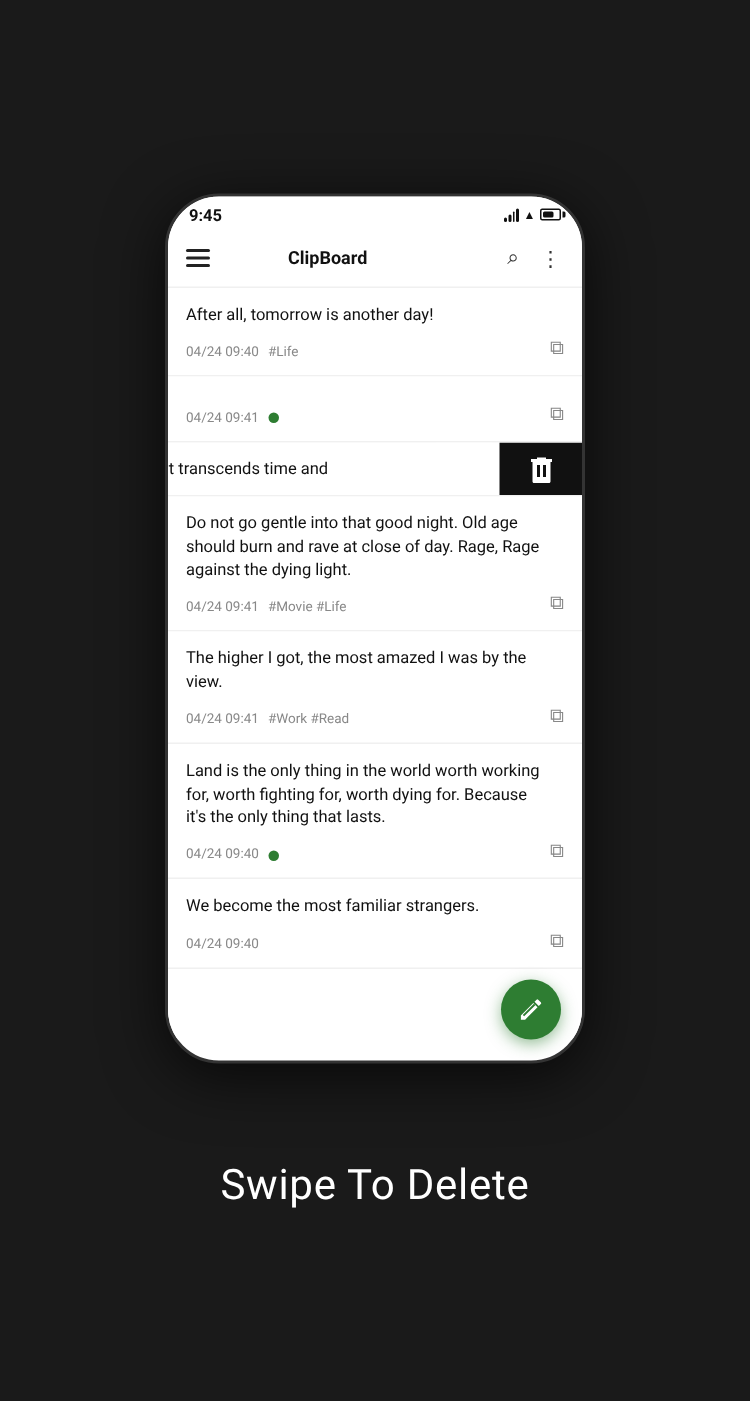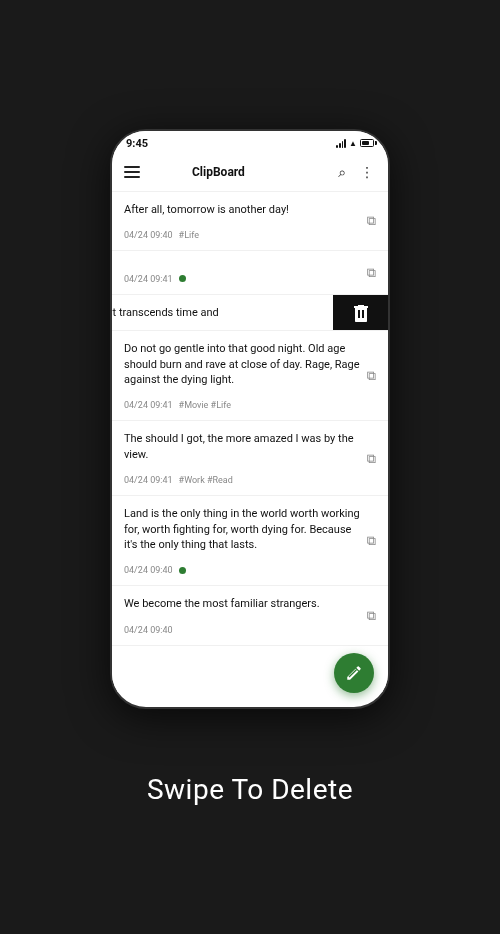--- a/index.html
+++ b/index.html
@@ -152,21 +152,21 @@
 
     
     .clip-list {
       background: #fff;
       overflow-y: auto;
       height: calc(100% - 76px);
     }
 
     .clip-item {
       display: flex;
-      align-items: center;
+      align-items: flex-end;
       justify-content: space-between;
       padding: 10px 12px;
       border-bottom: 1px solid #f0f0f0;
       position: relative;
       background: #fff;
     }
 
     .clip-content {
       flex: 1;
       padding-right: 6px;
@@ -373,21 +373,21 @@
           <div class="clip-meta">
             <span class="clip-date">04/24 09:41</span>
             <span class="clip-tag">#Movie #Life</span>
           </div>
         </div>
         <span class="copy-icon">⧉</span>
       </div>
 
       <div class="clip-item">
         <div class="clip-content">
-          <div class="clip-text">The should I got, the more amazed I was by the view.</div>
+          <div class="clip-text">The higher I got, the most amazed I was by the view.</div>
           <div class="clip-meta">
             <span class="clip-date">04/24 09:41</span>
             <span class="clip-tag">#Work #Read</span>
           </div>
         </div>
         <span class="copy-icon">⧉</span>
       </div>
 
       <div class="clip-item">
         <div class="clip-content">

